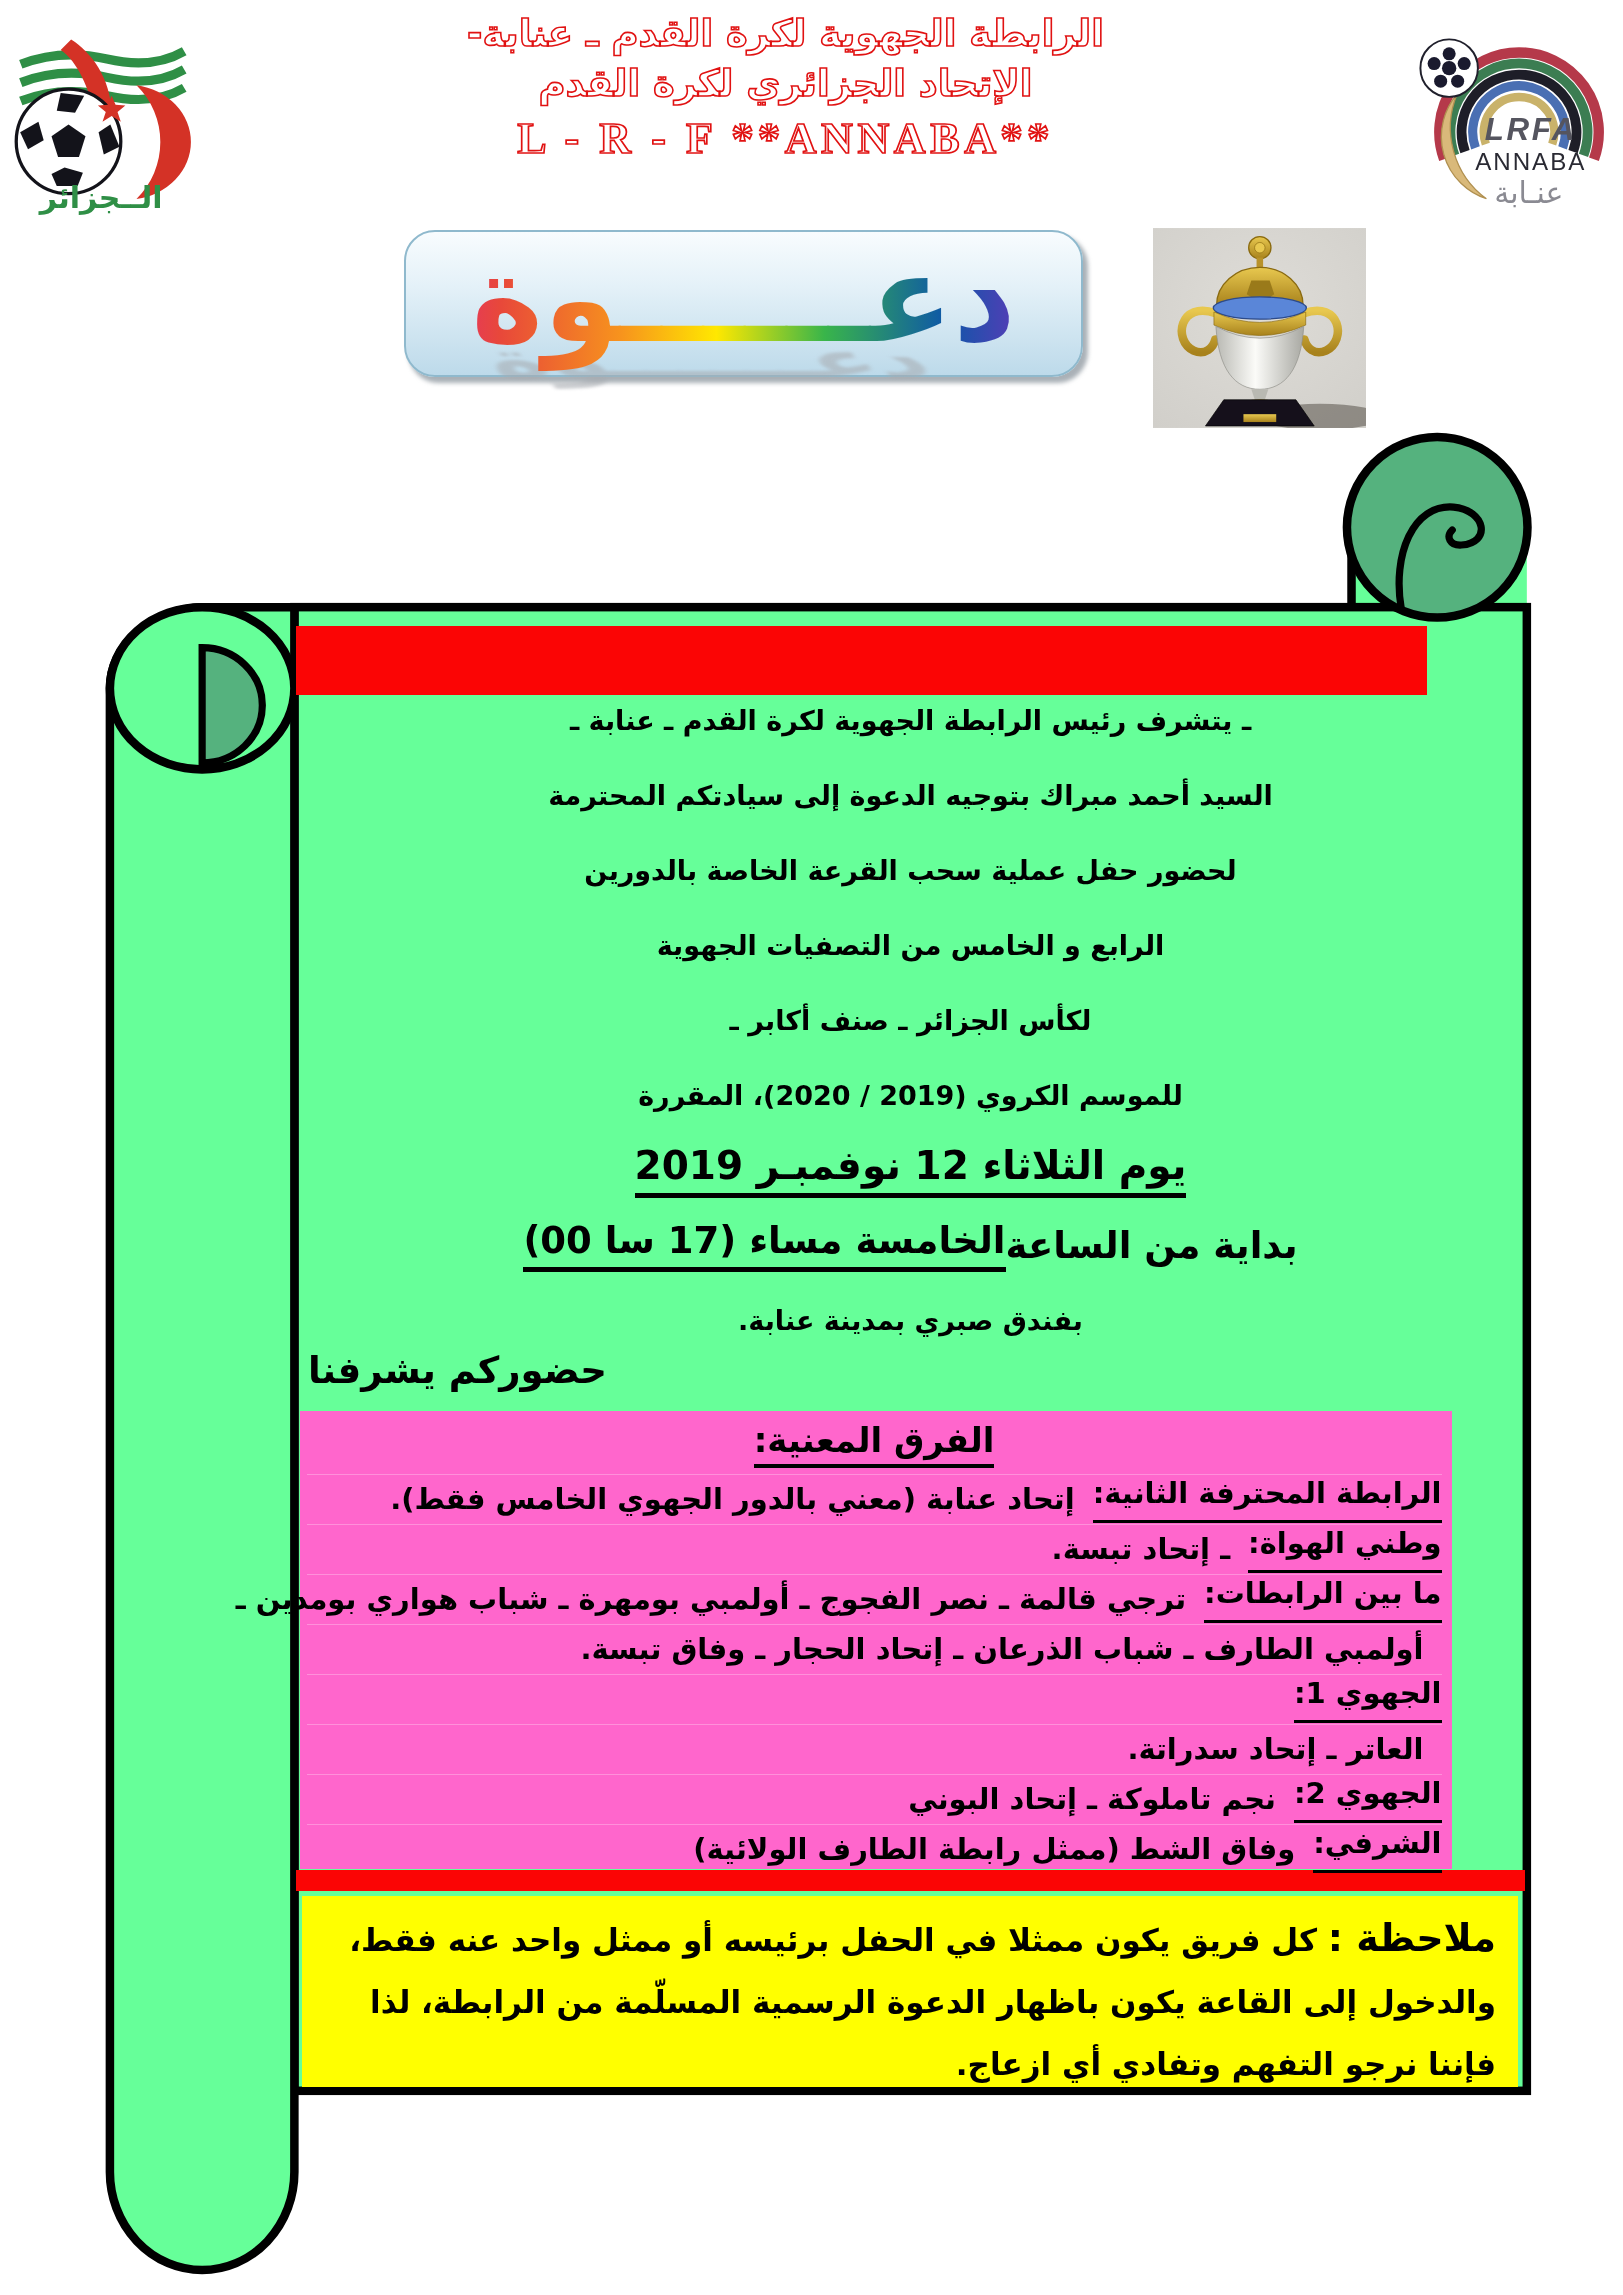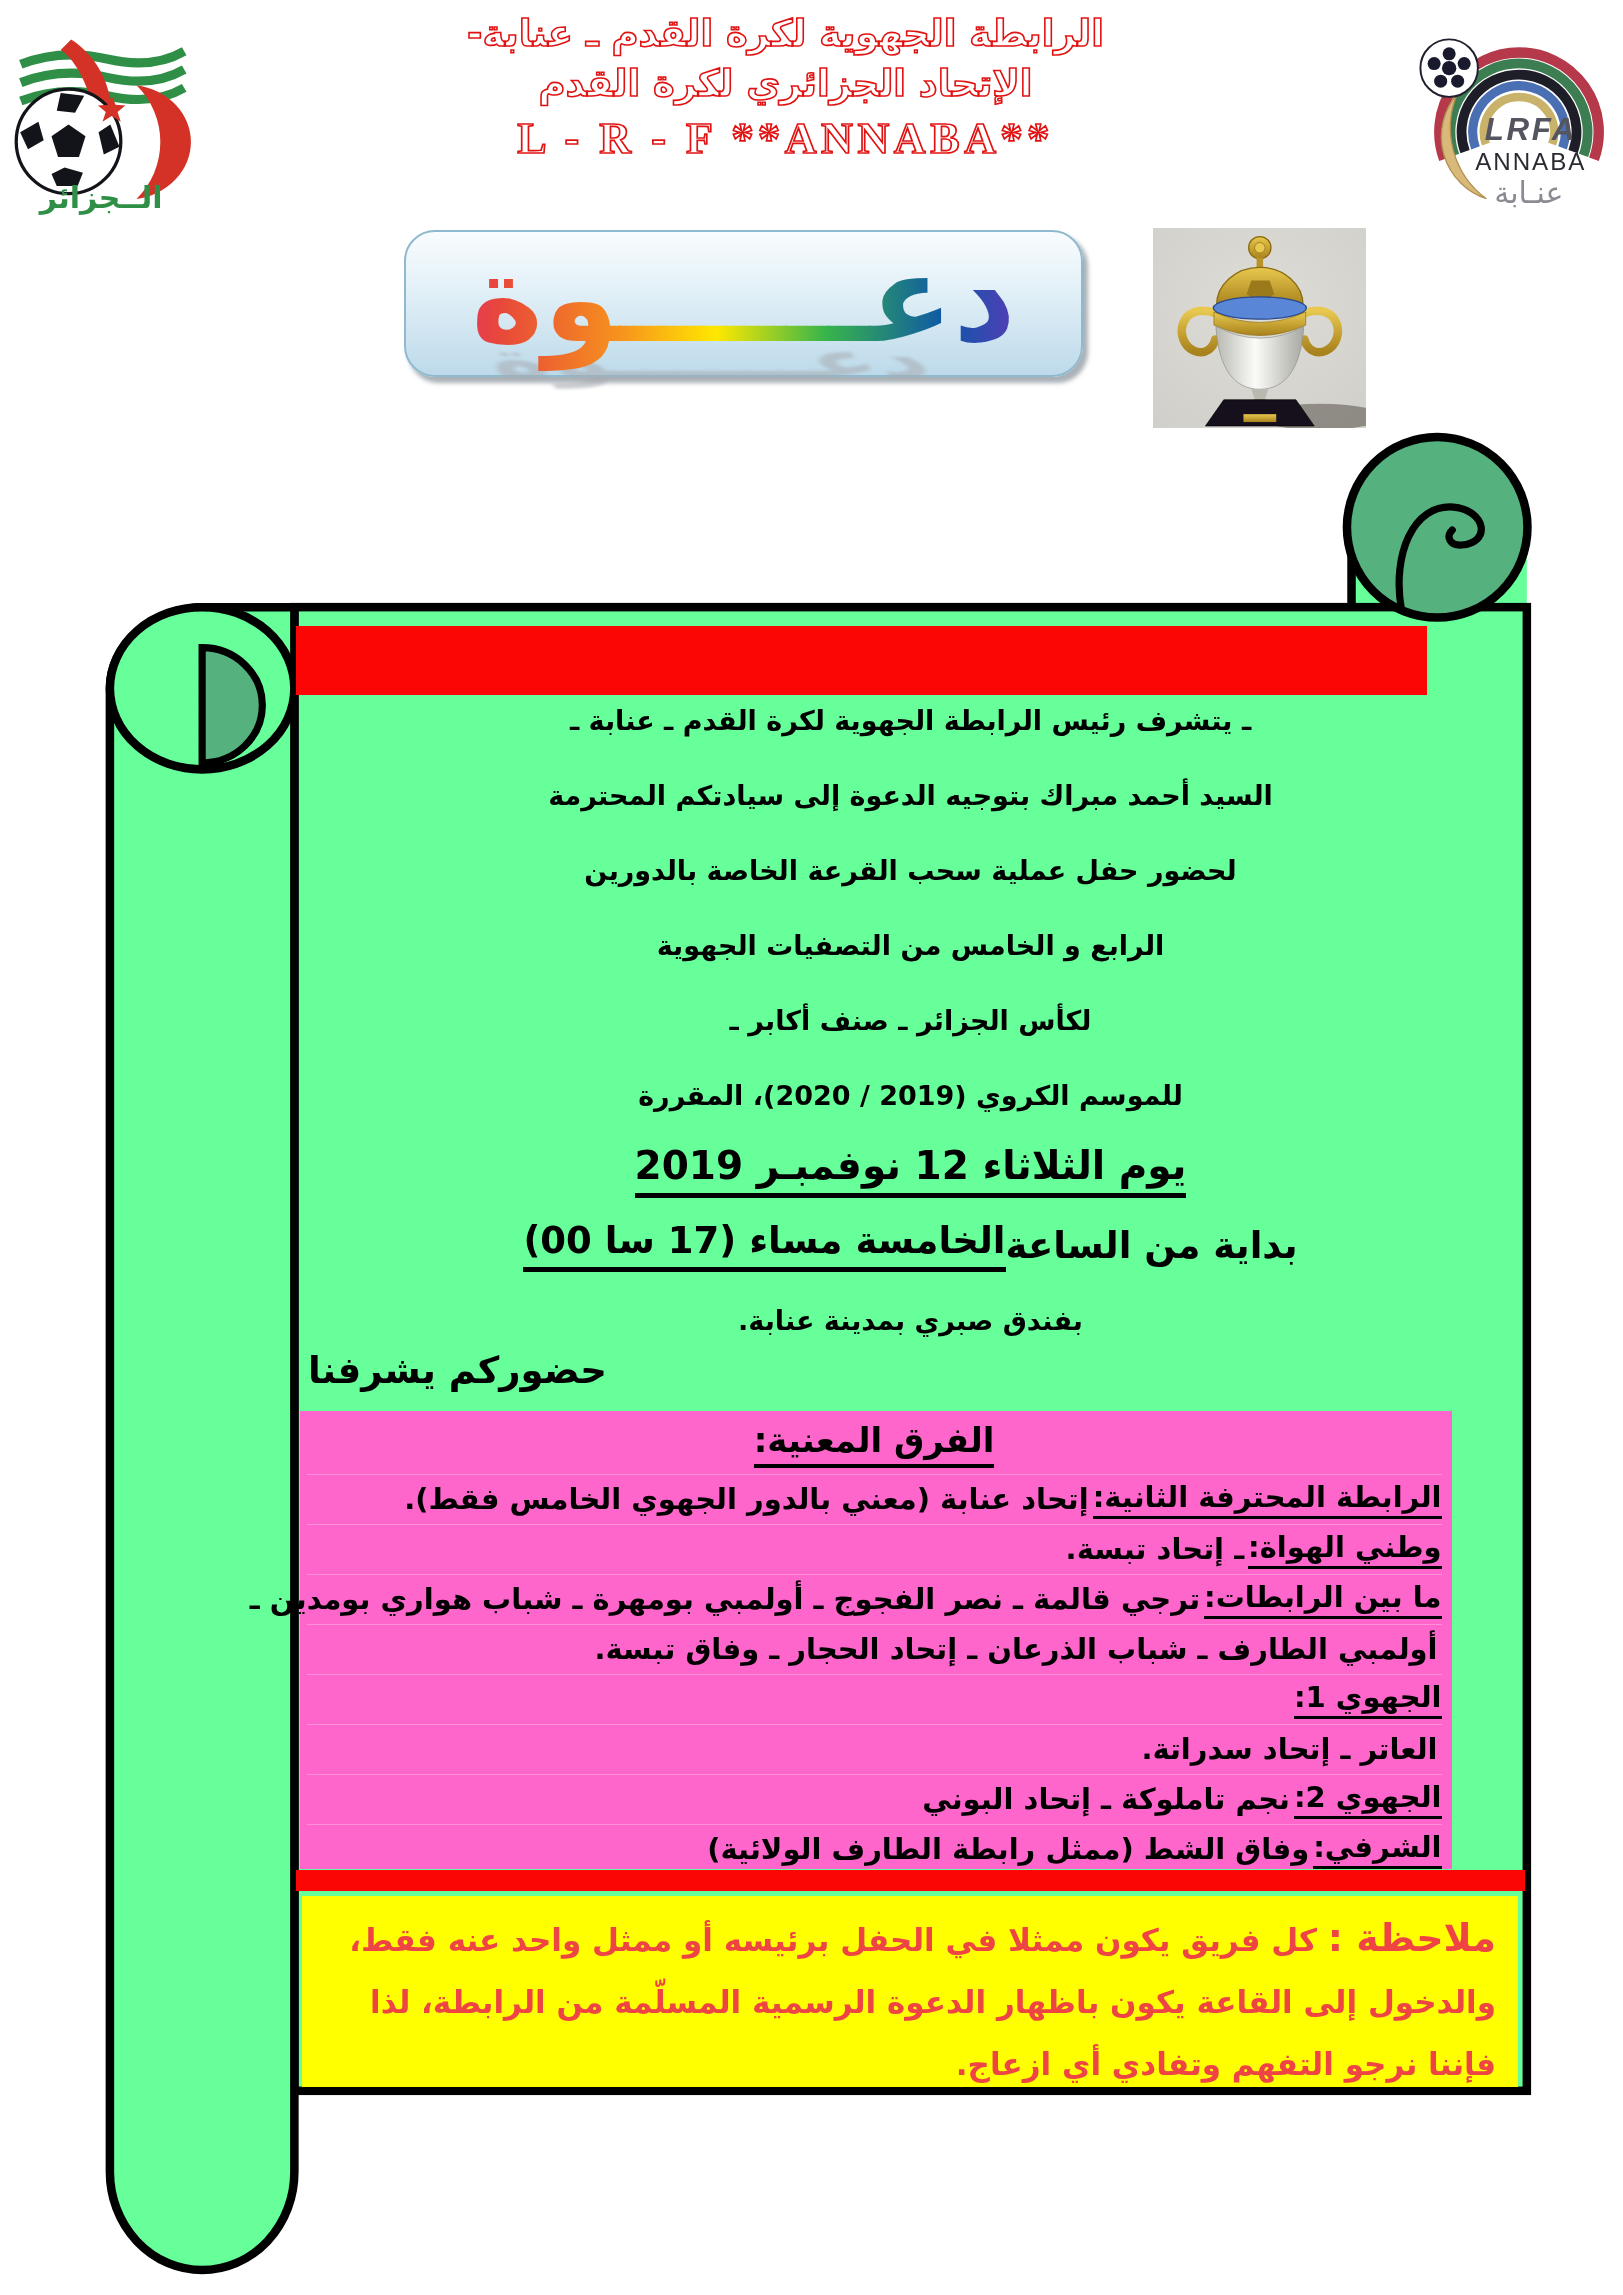--- a/index.html
+++ b/index.html
@@ -39,39 +39,39 @@
         font-size:38px;font-weight:800;color:#000;line-height:65px;}
   .u-thick{border-bottom:5.2px solid #000;padding-bottom:2.6px;}
 
   
   .redbar-top{position:absolute;left:296px;top:626px;width:1131px;height:69px;background:#fb0505;}
   .redbar-bottom{position:absolute;left:296px;top:1870px;width:1229px;height:21px;background:#fb0505;}
   .pink-panel{position:absolute;left:300px;top:1411px;width:1152px;height:458px;background:#ff66cc;
         direction:rtl;padding:3.9px 10.5px 0 6.5px;}
   .yellow-panel{position:absolute;left:302px;top:1896px;width:1216px;height:191px;background:#ffff00;
         direction:rtl;padding:10.5px 22px 0 22px;font-size:31px;font-weight:800;line-height:62px;
-        text-align:right;color:#ef4444;}
+        text-align:right;color:#000000;}
 
   
   .inv{position:absolute;left:298px;top:683px;width:1225px;direction:rtl;color:#000;}
   .inv-line{height:75px;display:flex;align-items:center;justify-content:center;
         font-size:27px;font-weight:700;white-space:nowrap;}
   .inv-line.date{font-size:39px;font-weight:800;}
   .inv-line.date span{border-bottom:5.2px solid #000;padding-bottom:5.2px;}
   .inv-line.time{font-size:37px;font-weight:800;}
   .inv-line.time .u-part{border-bottom:5.2px solid #000;padding-bottom:5.2px;}
   .honor{position:absolute;left:308px;top:1349px;direction:rtl;font-size:37px;font-weight:800;color:#000;}
 
   
   .t-head{height:59px;display:flex;align-items:center;justify-content:center;
         font-size:34px;font-weight:800;}
   .t-head span{border-bottom:4.6px solid #000;padding-bottom:3.9px;}
   .t-row{height:50px;display:flex;align-items:center;justify-content:flex-start;
         font-size:29px;font-weight:700;white-space:nowrap;border-top:1.3px solid rgba(255,255,255,.28);}
-  .t-label{font-weight:800;border-bottom:3.9px solid #000;padding-bottom:2px;margin-left:4px;}
+  .t-label{font-weight:800;border-bottom:3.9px solid #000;padding-bottom:10px;margin-left:18px;}
   .note-label{font-size:38px;font-weight:800;}
 </style>
 </head>
 <body>
 
 <div class="page" data-name="invitation-document">
 
   <svg class="scroll-svg" data-name="scroll-shape" width="1623" height="2295" viewBox="0 0 2481 3508">
 
     <rect x="2066" y="780" width="268" height="160" fill="#66ff99" data-name="scroll-notch"></rect>

